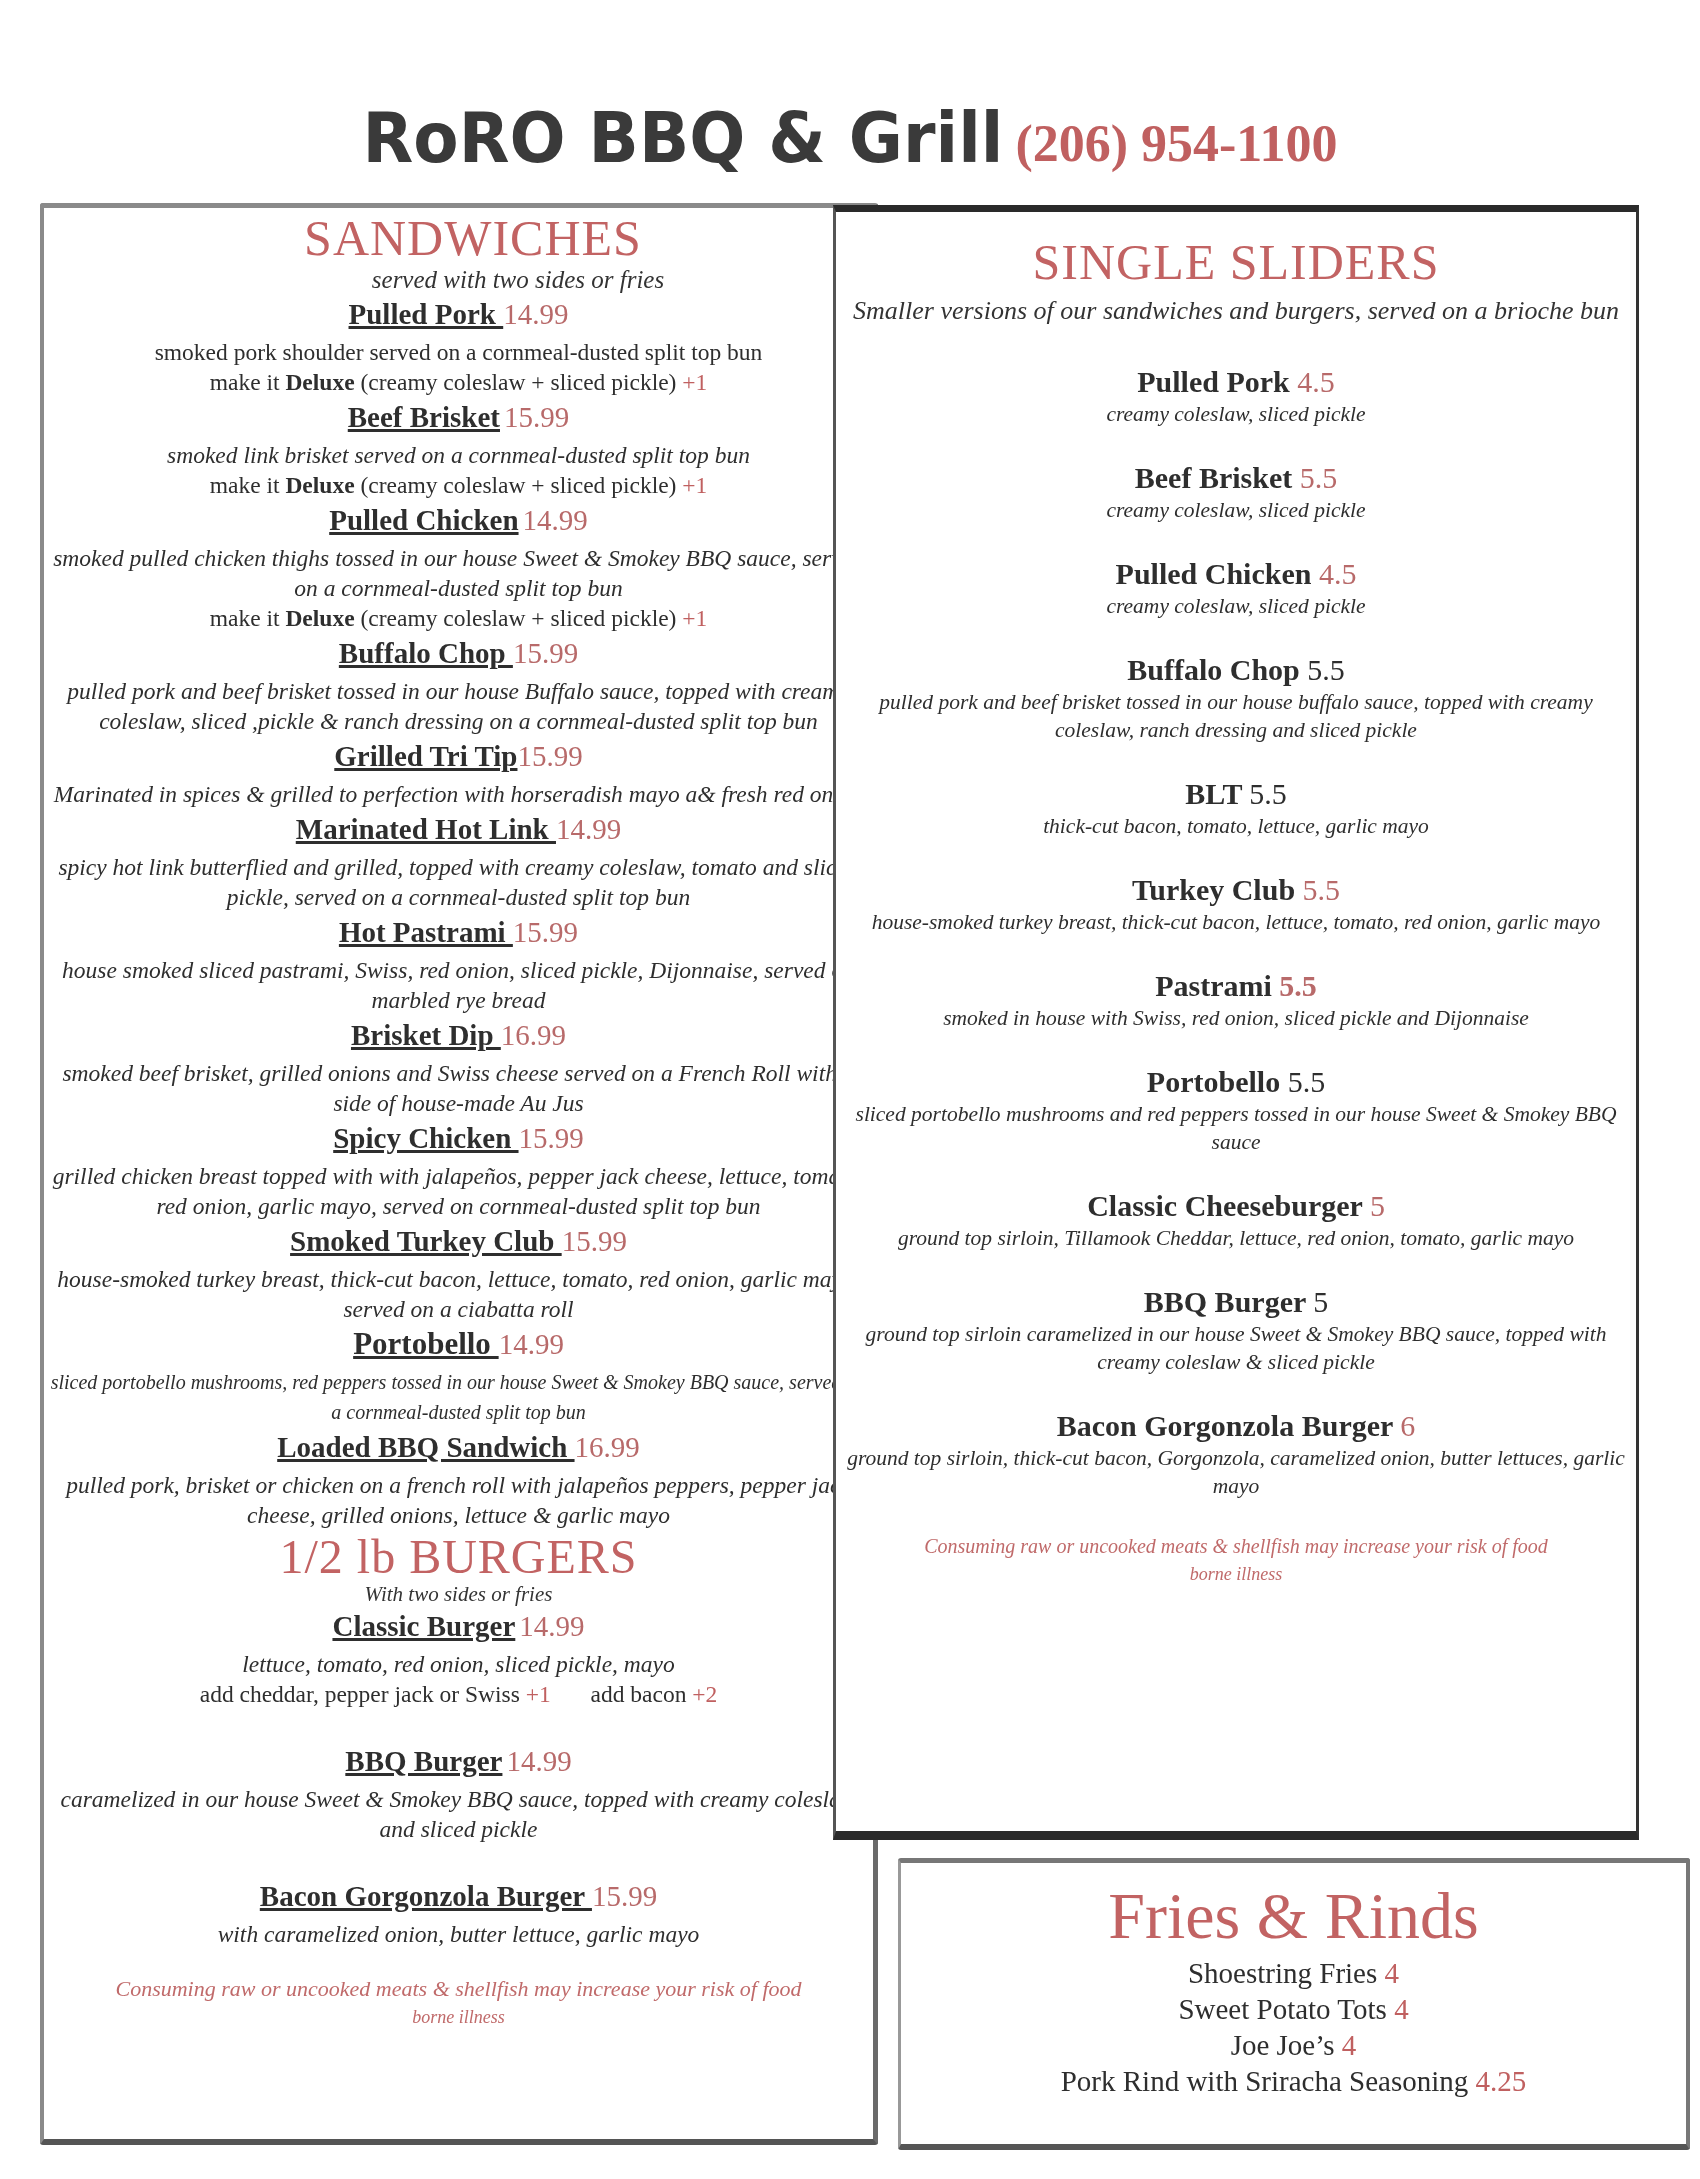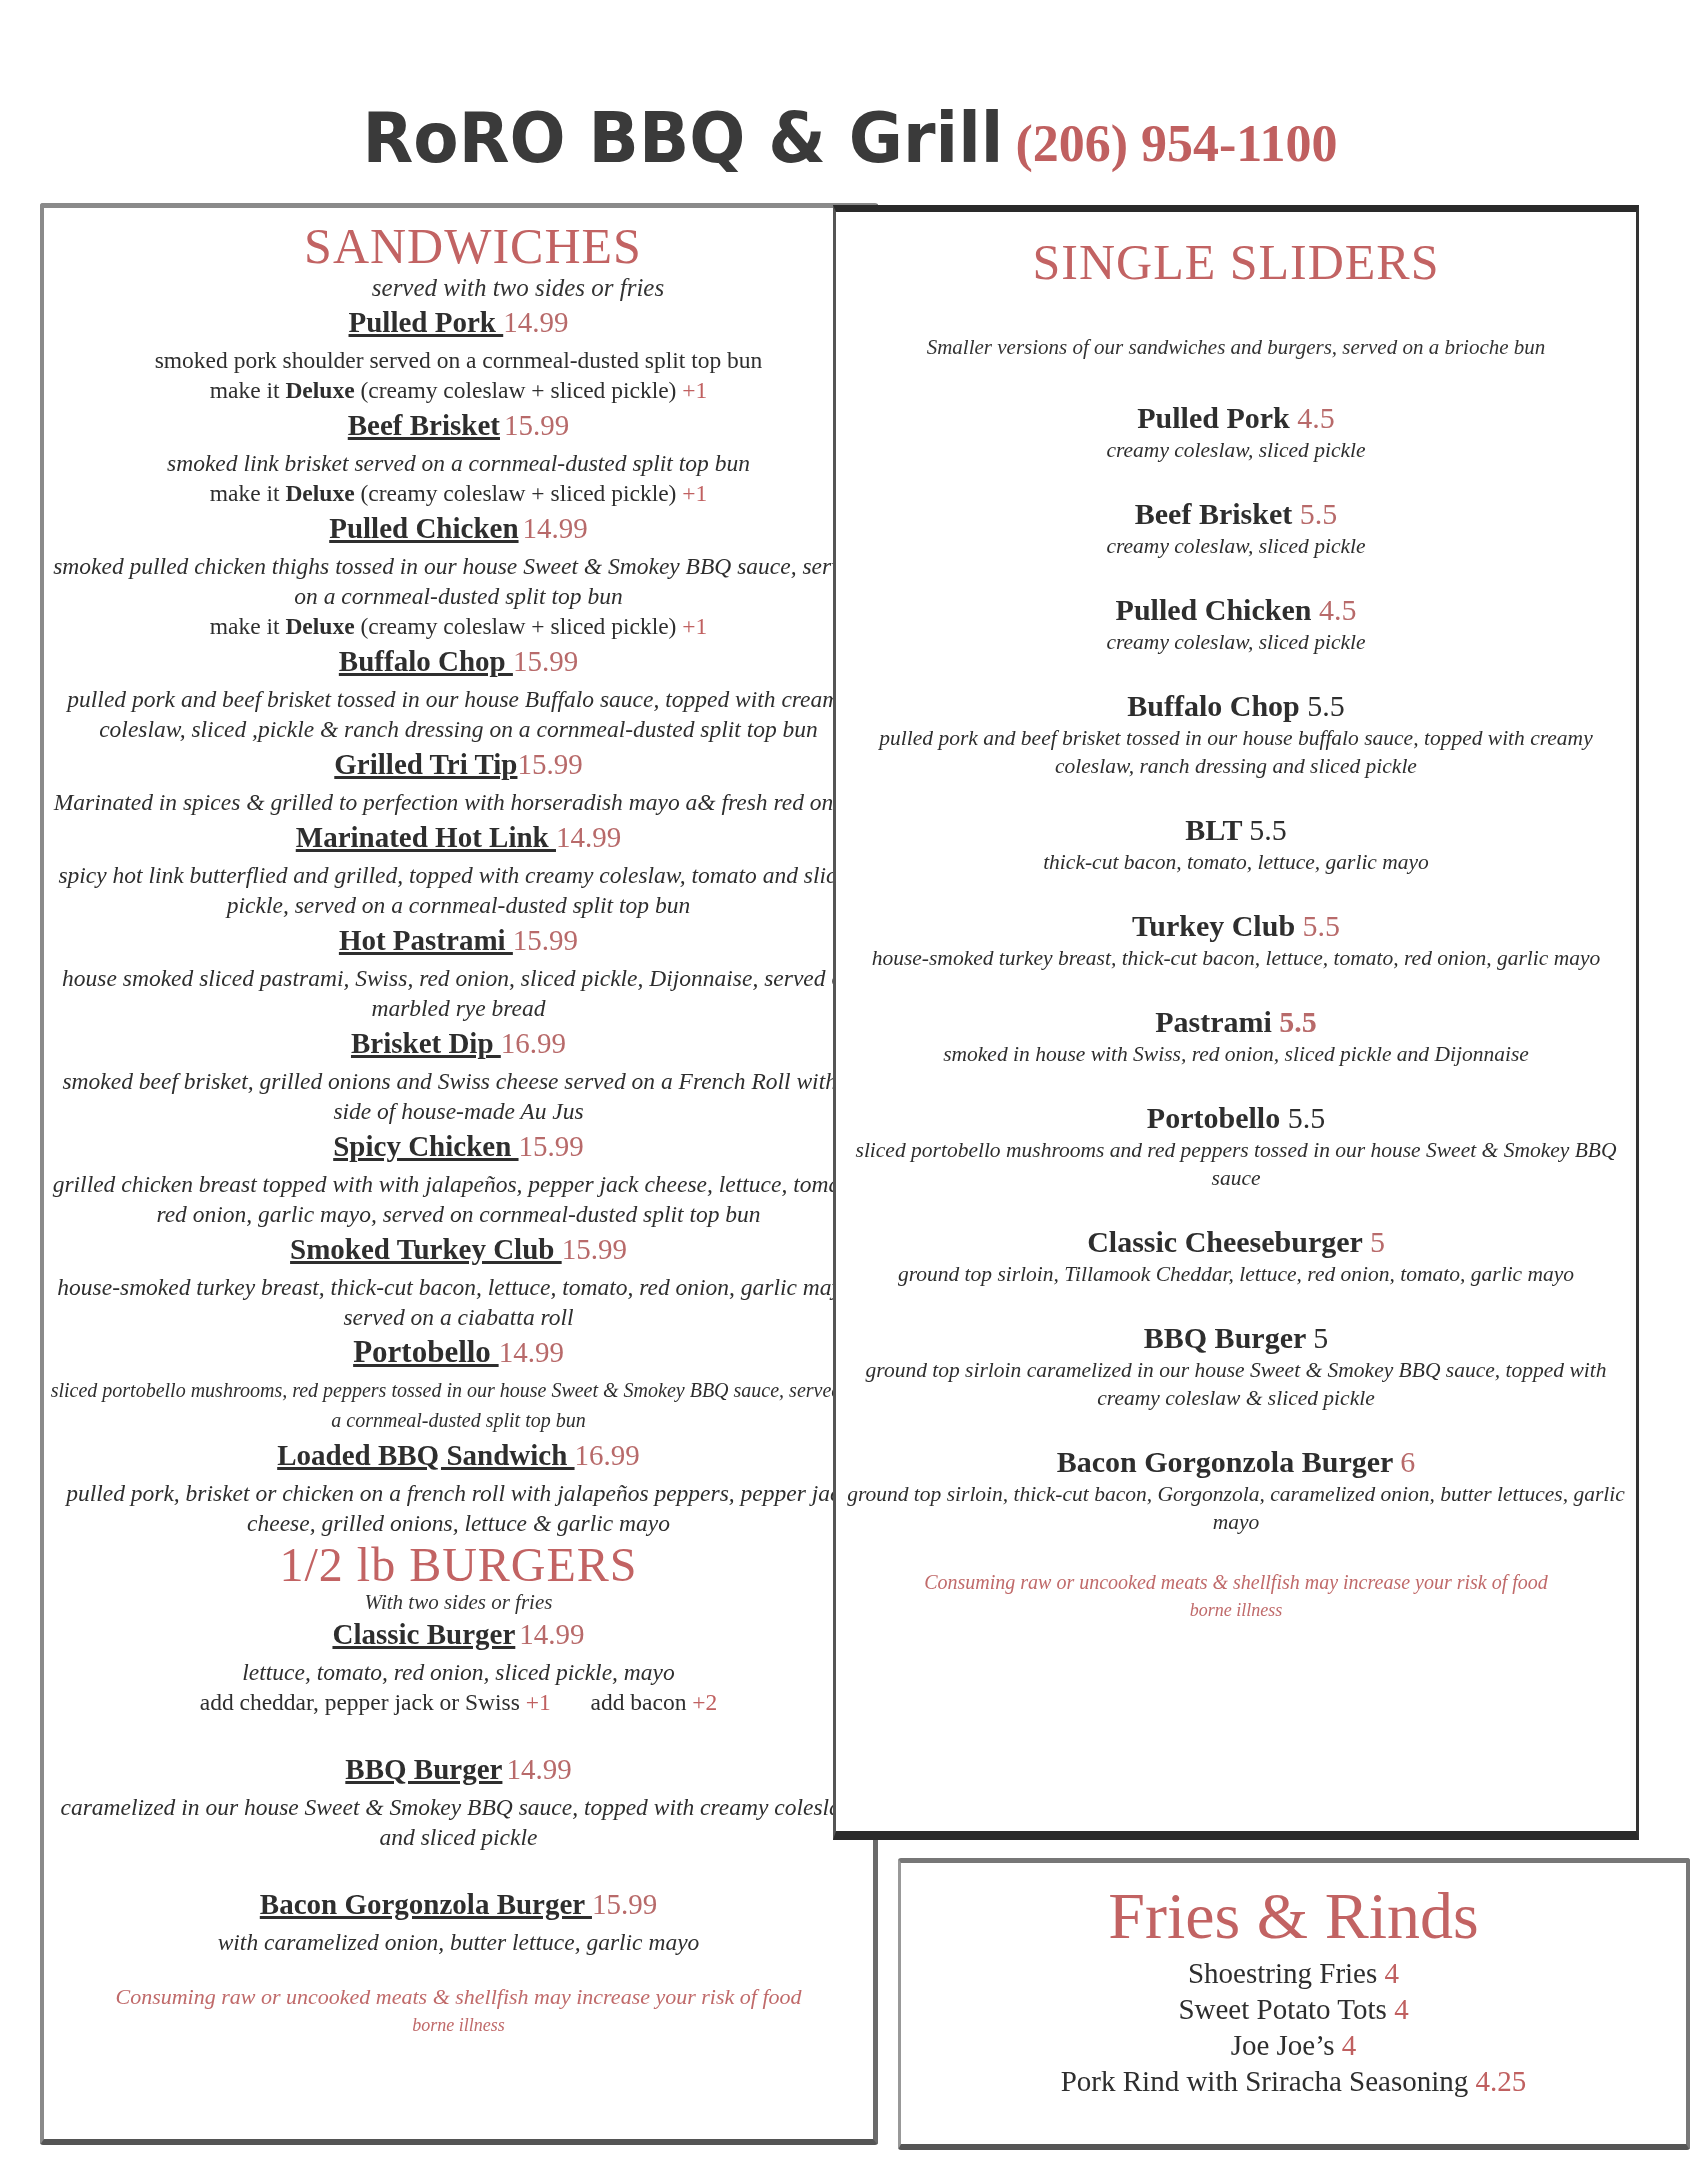--- a/index.html
+++ b/index.html
@@ -72,21 +72,21 @@
 </style>
 </head>
 <body>
 
 <div class="header">
   <span class="brand">RoRO BBQ &amp; Grill</span>
   <span class="phone">(206) 954-1100</span>
 </div>
 
 <div class="panel panel-left col">
-  <div style="padding-top: 10px; margin-left: 29px;">
+  <div style="padding-top: 2px; margin-left: 29px;">
     <h2 class="sec-title">SANDWICHES</h2>
     <div class="sec-sub script" style="padding-left: 90px;">served with two sides or fries</div>
   </div>
 
   <div>
     <div class="item-head"><span class="item-name">Pulled Pork </span> <span class="price">14.99</span></div>
     <div class="desc upright">smoked pork shoulder served on a cornmeal-dusted split top bun</div>
     <div class="deluxe"><span>make it </span><b>Deluxe</b><span> (creamy coleslaw + sliced pickle) </span><span class="addon">+1</span></div>
   </div>
 
@@ -173,21 +173,21 @@
   </div>
   <div class="disclaimer" style="margin-top: 26px;">
     <div>Consuming raw or uncooked meats &amp; shellfish may increase your risk of food</div>
     <div class="small2">borne illness</div>
   </div>
 </div>
 
 <div class="panel panel-right-top col">
   <div style="padding-top: 22px;">
     <h2 class="sec-title">SINGLE SLIDERS</h2>
-    <div class="sec-sub" style="font-size:21px; line-height:34px; padding: 4px 12px 0; margin-top: 36px;">Smaller versions of our sandwiches and burgers, served on a brioche bun</div>
+    <div class="sec-sub" style="font-size:26px; line-height:34px; padding: 4px 12px 0;">Smaller versions of our sandwiches and burgers, served on a brioche bun</div>
   </div>
   <div style="margin-top: 36px;">
     <div class="slider-item">
       <div class="slider-head"><span>Pulled Pork </span><span class="price">4.5</span></div>
       <div class="slider-desc">creamy coleslaw, sliced pickle</div>
     </div>
     <div class="slider-item">
       <div class="slider-head"><span>Beef Brisket </span><span class="price">5.5</span></div>
       <div class="slider-desc">creamy coleslaw, sliced pickle</div>
     </div>

